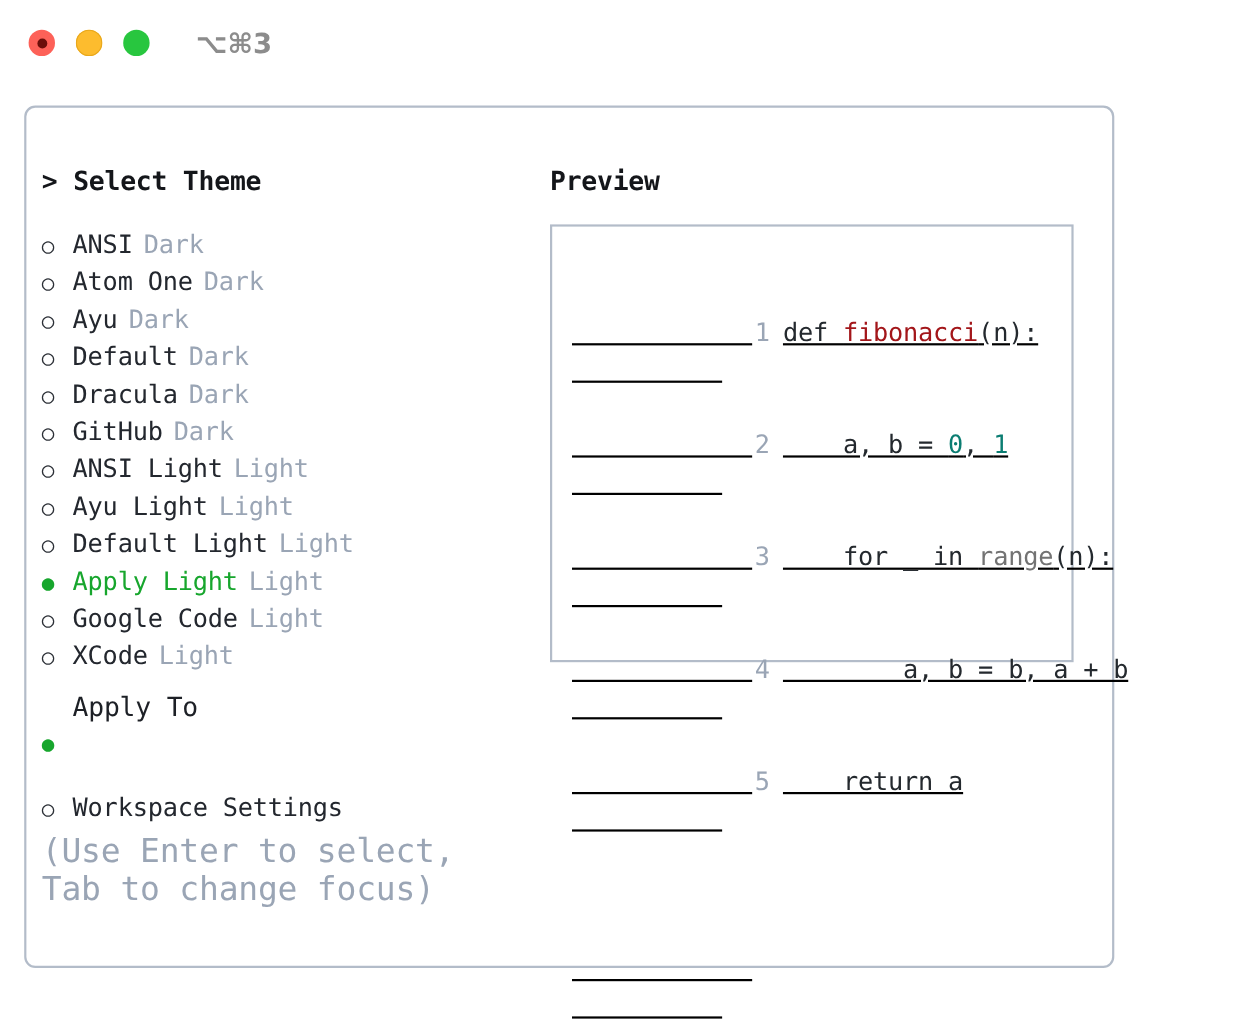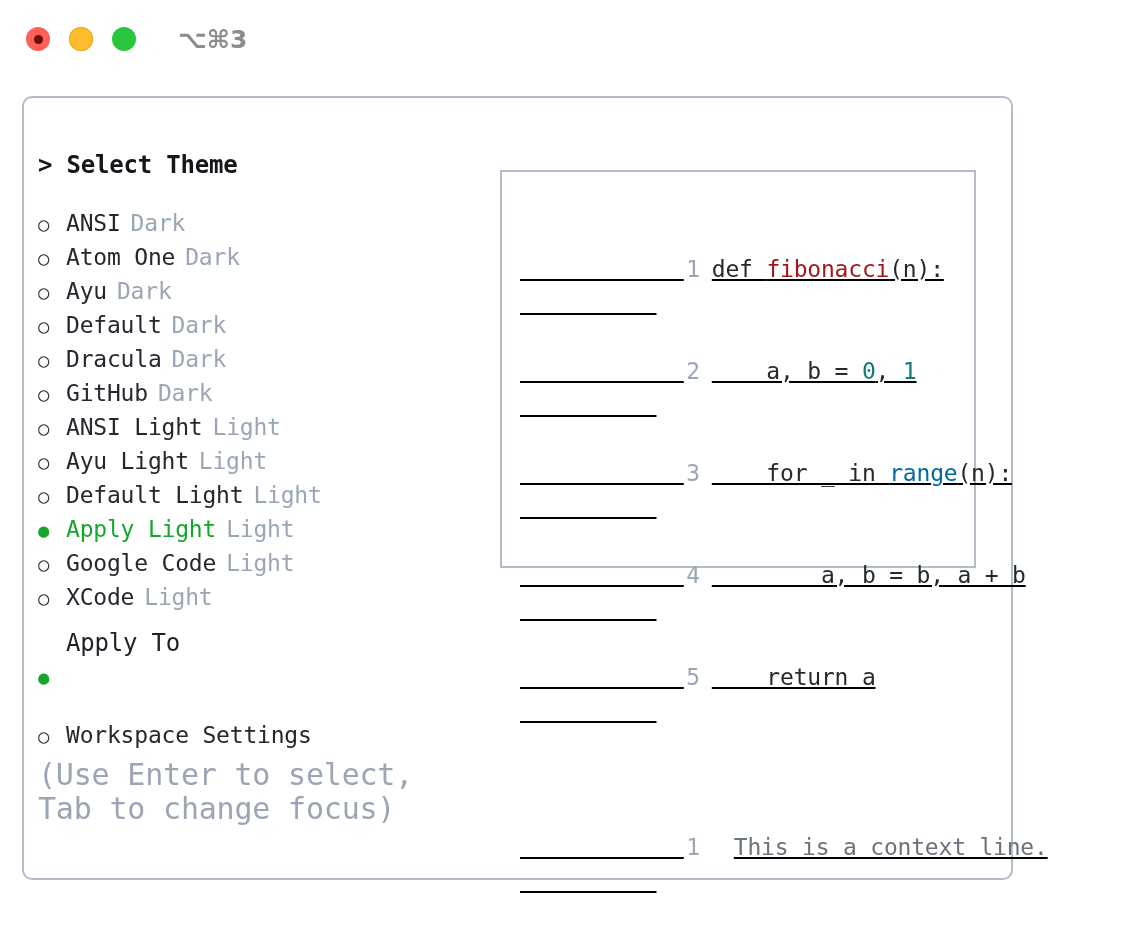--- a/index.html
+++ b/index.html
@@ -178,21 +178,21 @@
     display: inline-block;
     width: 16px;
     text-align: right;
     margin-right: 12px;
   }
   .blank-line { height: 34px; }
 
   .tok-plain { color: #24292e; }
   .tok-fn    { color: #a3161a; }
   .tok-num   { color: #0b7d72; }
-  .tok-call  { color: #0369a1; }
+  .tok-call  { color: #737373; }
 
   .diff-mark {
     display: inline-block;
     width: 22px;
   }
   .diff-ctx { color: #6a737d; }
 </style>
 </head>
 <body>
 
@@ -290,20 +290,21 @@
             <span class="opt-label">Workspace Settings</span>
           </div>
         </div>
 
         <div class="spacer-md"></div>
 
         <div class="hint">(Use Enter to select, Tab to change focus)</div>
       </div>
 
       <div class="right-col">
+        <div class="preview-title">Preview</div>
 
         <div class="preview-box">
 
           <div class="code-line">
             <span class="lineno">1</span><span class="tok-plain">def </span><span class="tok-fn">fibonacci</span><span class="tok-plain">(n):</span>
           </div>
 
           <div class="code-line">
             <span class="lineno">2</span><span class="tok-plain">    a, b = </span><span class="tok-num">0</span><span class="tok-plain">, </span><span class="tok-num">1</span>
           </div>
@@ -316,23 +317,20 @@
             <span class="lineno">4</span><span class="tok-plain">        a, b = b, a + b</span>
           </div>
 
           <div class="code-line">
             <span class="lineno">5</span><span class="tok-plain">    return a</span>
           </div>
 
           <div class="blank-line"></div>
           <div class="blank-line"></div>
 
-          <div class="code-line">
-            <span class="lineno">1</span><span class="diff-mark diff-ctx"> </span><span class="diff-ctx">This is a context line.</span>
-          </div>
 
           <div class="code-line">
             
           </div>
 
         </div>
       </div>
 
     </div>
   </div>

